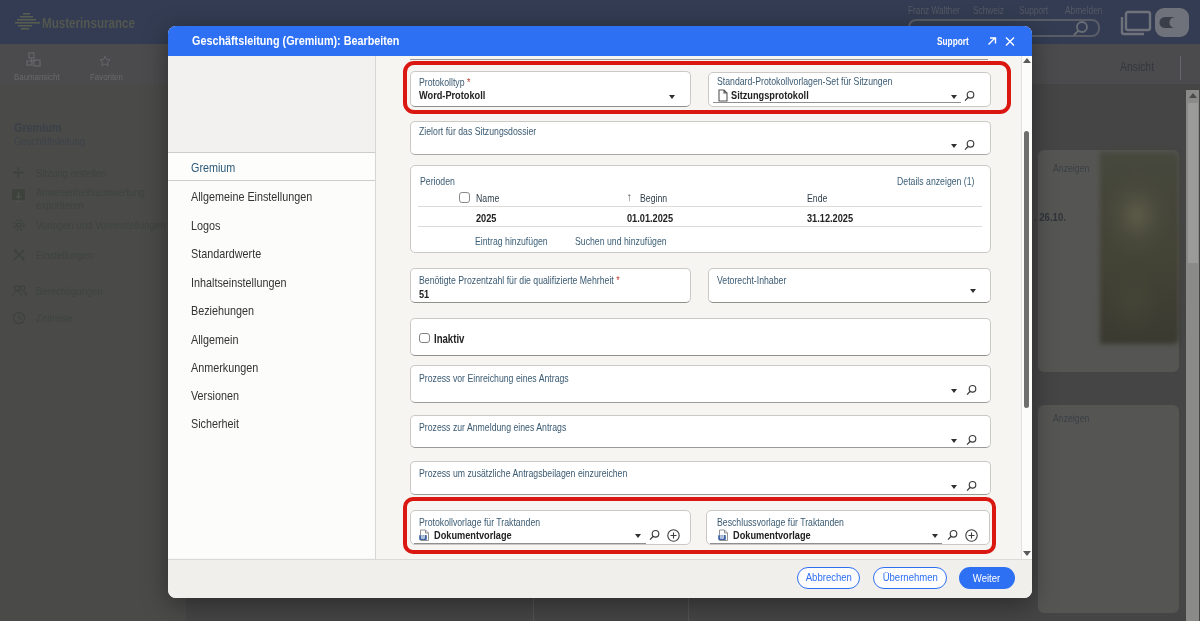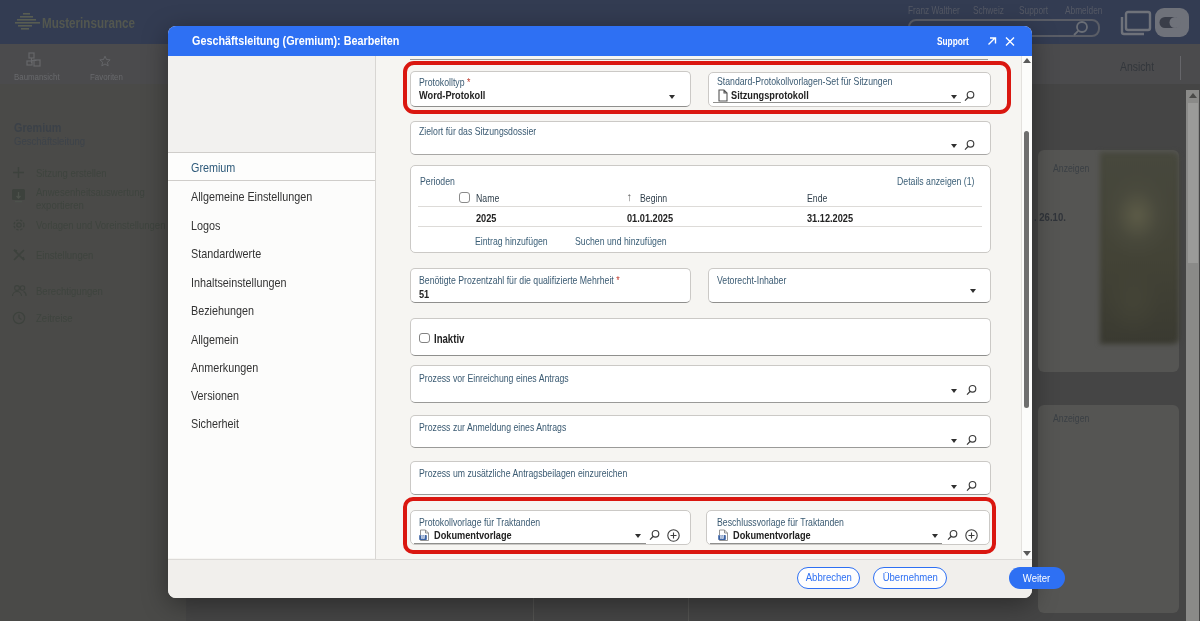--- a/index.html
+++ b/index.html
@@ -278,13 +278,13 @@
 <div class="redbox" style="left:403px;top:497px;width:593px;height:57px;border-radius:10px"></div>
 
 <div class="abs" style="left:1020.5px;top:55.5px;width:11.5px;height:503px;background:#fcfcfb;border-left:1px solid #e3e1de"></div>
 <div class="abs" style="left:1022.5px;top:57.5px;width:0;height:0;border-left:4px solid transparent;border-right:4px solid transparent;border-bottom:5px solid #5a5a5a"></div>
 <div class="abs" style="left:1023.5px;top:131px;width:5.5px;height:277px;background:#6f6f6f;border-radius:3px"></div>
 <div class="abs" style="left:1022.5px;top:550.5px;width:0;height:0;border-left:4px solid transparent;border-right:4px solid transparent;border-top:5px solid #5a5a5a"></div>
 
 <div class="abs" style="left:167.5px;top:558.5px;width:864.5px;height:39.5px;background:#f1efec;border-top:1px solid #dcdad7;border-radius:0 0 8px 8px"></div>
 <div class="abs" style="left:797px;top:567px;width:63px;height:22px;border:1.5px solid #2e70f3;border-radius:12px;background:#fdfdfd;color:#2e70f3;font-size:11.5px;text-align:center;line-height:19px"><span style="display:inline-block;transform:scaleX(.83)">Abbrechen</span></div>
 <div class="abs" style="left:873px;top:567px;width:74px;height:22px;border:1.5px solid #2e70f3;border-radius:12px;background:#fdfdfd;color:#2e70f3;font-size:11.5px;text-align:center;line-height:19px"><span style="display:inline-block;transform:scaleX(.83)">Übernehmen</span></div>
-<div class="abs" style="left:1009px;top:567px;width:56px;height:22px;border-radius:12px;background:#2e70f3;color:#fff;font-size:11.5px;text-align:center;line-height:22px"><span style="display:inline-block;transform:scaleX(.83)">Weiter</span></div>
+<div class="abs" style="left:959px;top:567px;width:56px;height:22px;border-radius:12px;background:#2e70f3;color:#fff;font-size:11.5px;text-align:center;line-height:22px"><span style="display:inline-block;transform:scaleX(.83)">Weiter</span></div>
 
 </body></html>

